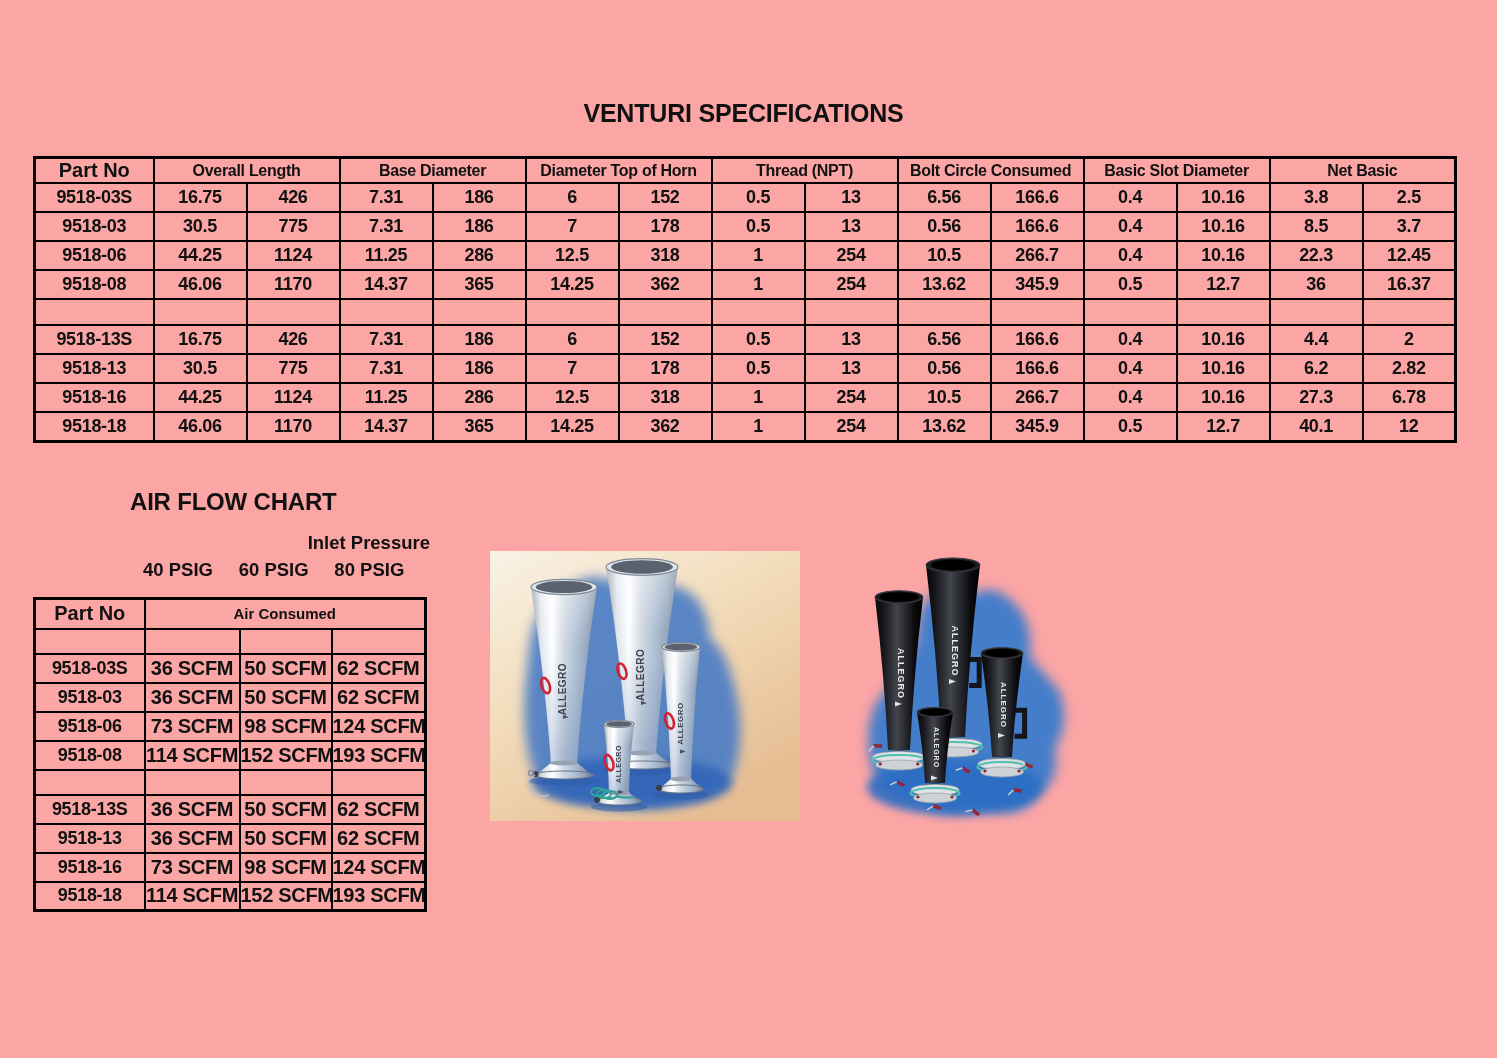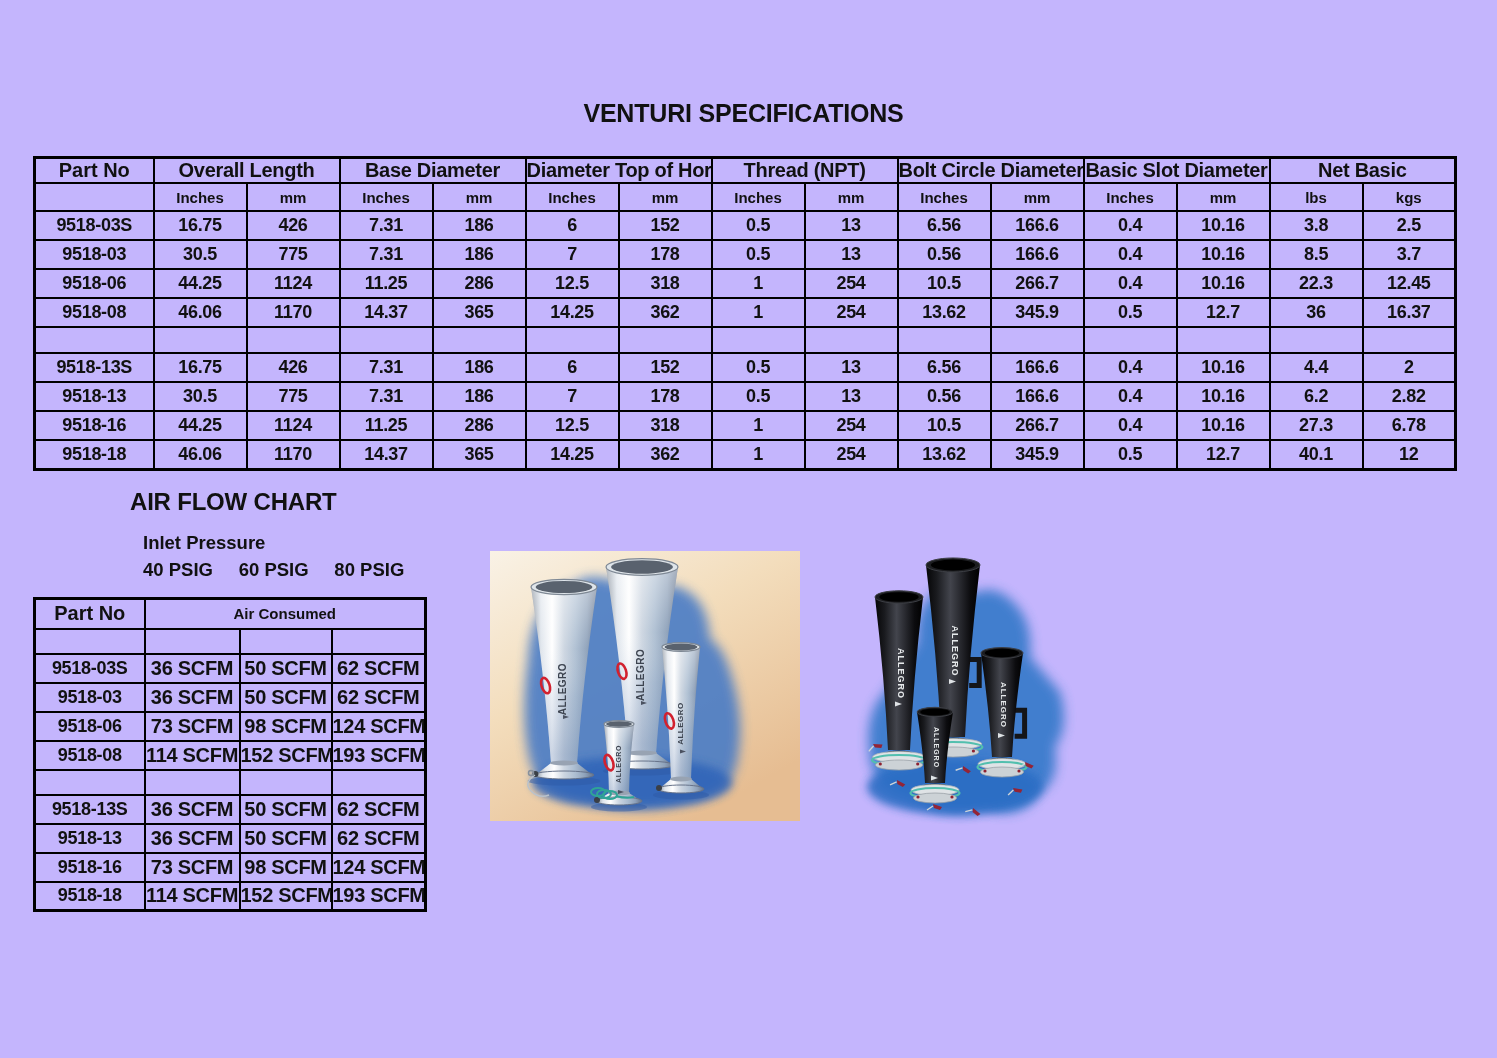--- a/index.html
+++ b/index.html
@@ -1,36 +1,36 @@
 <!DOCTYPE html>
 <html><head>
 <meta charset="utf-8">
 <style>
   *{margin:0;padding:0;box-sizing:border-box}
   html,body{background:#ffffff}
   body{width:1497px;height:1058px;font-family:"Liberation Sans","DejaVu Sans",sans-serif;color:#111}
-  .page{position:relative;width:1497px;height:1058px;overflow:hidden;background:#c4b5fd}
+  .page{position:relative;width:1497px;height:1058px;overflow:hidden;background:#fca5a5}
 
   .spec-title{position:absolute;left:33px;top:99px;width:1421px;text-align:center;
               font-size:25px;font-weight:bold;letter-spacing:-0.2px}
 
   table{border-collapse:collapse;table-layout:fixed}
   .spec-table{position:absolute;left:33px;top:156px;width:1421px;border:3px solid #000}
   .spec-table th,.spec-table td{border:2px solid #000;text-align:center;vertical-align:middle;
     padding:0;font-weight:bold;white-space:nowrap;overflow:hidden}
   .partno-head{font-size:20px}
-  .group-head{font-size:20px;letter-spacing:-0.3px}
+  .group-head{font-size:16px;letter-spacing:-0.3px}
   #spec-head-row1 th{height:25px}
   .unit-head{font-size:15px;height:28px}
   .spec-table td{font-size:18px;height:29px;letter-spacing:-0.3px}
   .spec-table td.part-col{font-size:18px}
   .spec-table tr.empty-row td{height:26px}
 
   .air-title{position:absolute;left:130px;top:488px;font-size:24px;font-weight:bold;letter-spacing:-0.2px}
-  .inlet-label{position:absolute;left:143px;top:532px;width:287px;text-align:left;
+  .inlet-label{position:absolute;left:143px;top:532px;width:287px;text-align:right;
                font-size:18.5px;font-weight:bold}
   .psig-row{position:absolute;left:143px;top:559px;width:287px;display:flex}
   .psig-row span{flex:1;font-size:18.5px;font-weight:bold}
 
   .air-table{position:absolute;left:33px;top:597px;width:391px;border:3px solid #000}
   .air-table th,.air-table td{border:2px solid #000;text-align:center;vertical-align:middle;
     padding:0;font-weight:bold;white-space:nowrap;overflow:hidden}
   .air-partno-head{font-size:20px;height:30px}
   .air-consumed-head{font-size:15px}
   .air-table td{font-size:20px;height:29px;letter-spacing:-0.3px}
@@ -67,40 +67,23 @@
         <col style="width: 93px;">
         <col style="width: 93px;">
       </colgroup>
     <thead>
       <tr id="spec-head-row1">
           <th colspan="1" class="partno-head">Part No</th>
           <th colspan="2" class="group-head">Overall Length</th>
           <th colspan="2" class="group-head">Base Diameter</th>
           <th colspan="2" class="group-head">Diameter Top of Horn</th>
           <th colspan="2" class="group-head">Thread (NPT)</th>
-          <th colspan="2" class="group-head">Bolt Circle Diameter</th>
+          <th colspan="2" class="group-head">Bolt Circle Consumed</th>
           <th colspan="2" class="group-head">Basic Slot Diameter</th>
           <th colspan="2" class="group-head">Net Basic</th>
-        </tr>
-      <tr id="spec-head-row2">
-          <th class="unit-head"></th>
-          <th class="unit-head">Inches</th>
-          <th class="unit-head">mm</th>
-          <th class="unit-head">Inches</th>
-          <th class="unit-head">mm</th>
-          <th class="unit-head">Inches</th>
-          <th class="unit-head">mm</th>
-          <th class="unit-head">Inches</th>
-          <th class="unit-head">mm</th>
-          <th class="unit-head">Inches</th>
-          <th class="unit-head">mm</th>
-          <th class="unit-head">Inches</th>
-          <th class="unit-head">mm</th>
-          <th class="unit-head">lbs</th>
-          <th class="unit-head">kgs</th>
         </tr>
     </thead>
     <tbody id="spec-body">
         <tr>
           <td class="part-col">9518-03S</td>
           <td>16.75</td>
           <td>426</td>
           <td>7.31</td>
           <td>186</td>
           <td>6</td>

